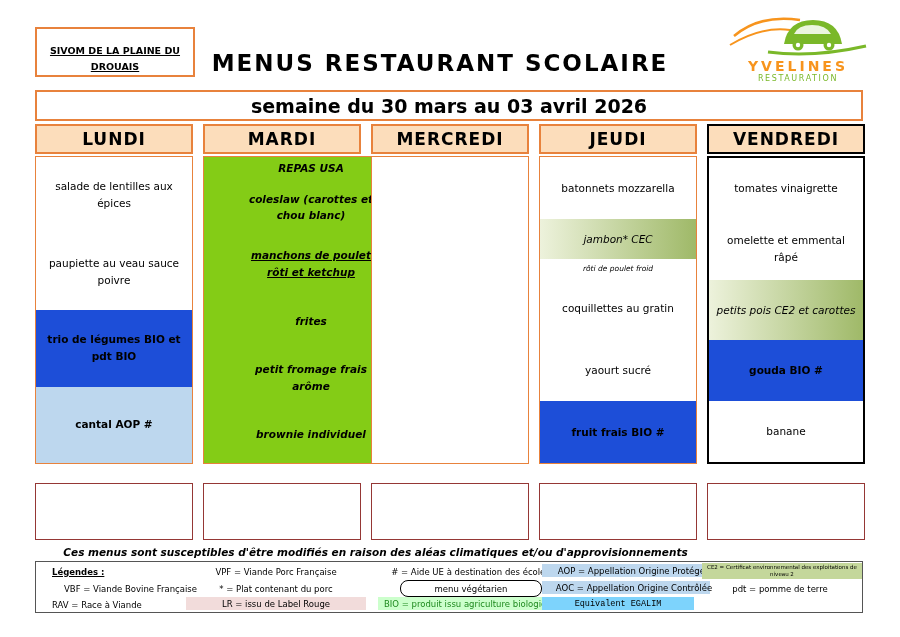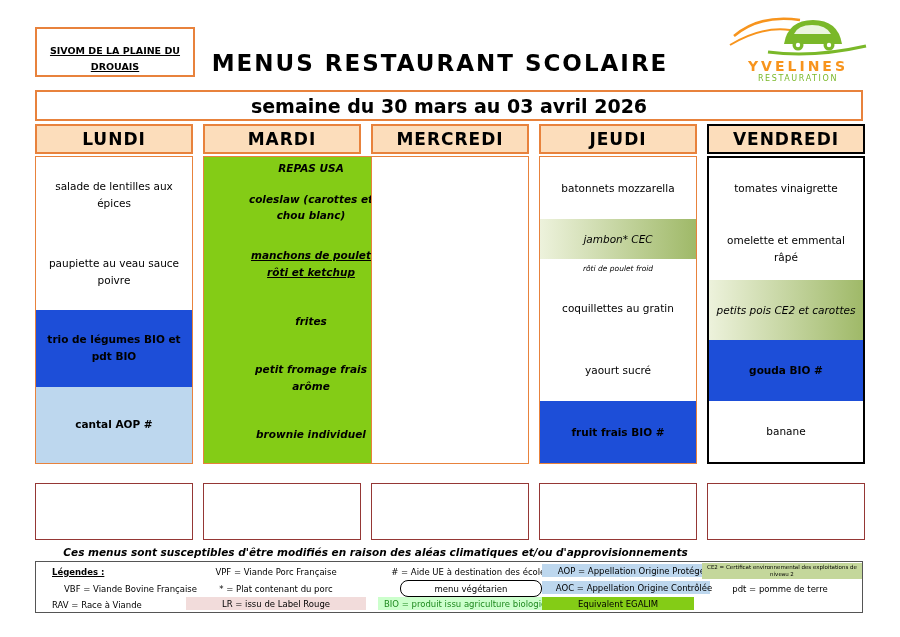--- a/index.html
+++ b/index.html
@@ -52,21 +52,21 @@
     font-size:10.5px;font-weight:bold;font-style:italic;}
 
   .legend{position:absolute;left:35px;top:561px;width:826px;height:50px;
     border:1px solid #555;font-size:8.5px;background:#fff;}
   .lg{position:absolute;height:13px;display:flex;align-items:center;white-space:nowrap;}
   .lg-center{justify-content:center;}
   .lg-title{font-weight:bold;text-decoration:underline;}
   .chip-blue{background:#BDD7EE;padding-left:16px;}
   .chip-pink{background:#F2DCDB;}
   .chip-green{background:#CCFFCC;color:#1F8A1F;}
-  .chip-khaki{background:#84cc16;}
+  .chip-khaki{background:#7dd3fc;font-family:Liberation Mono, monospace;}
   .chip-box{border:1px solid #000;background:#fff;height:15px;}
   .ce2{position:absolute;left:666px;top:1px;width:156px;background:#C4D79B;
     font-size:5.5px;line-height:1.3;text-align:center;padding:1px 2px;white-space:normal;}
 </style>
 </head>
 <body>
 
 <div>
 
   <div class="org-box">

